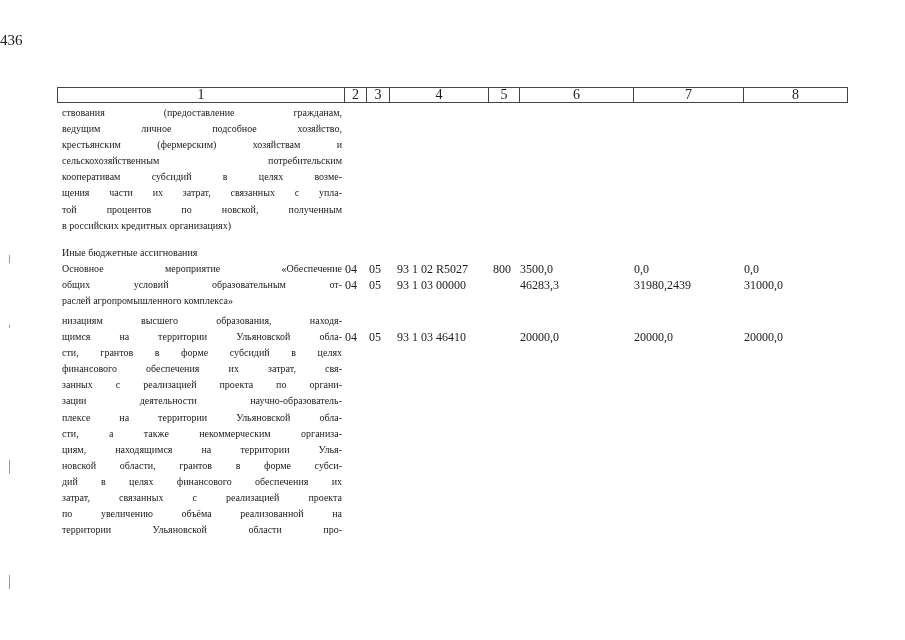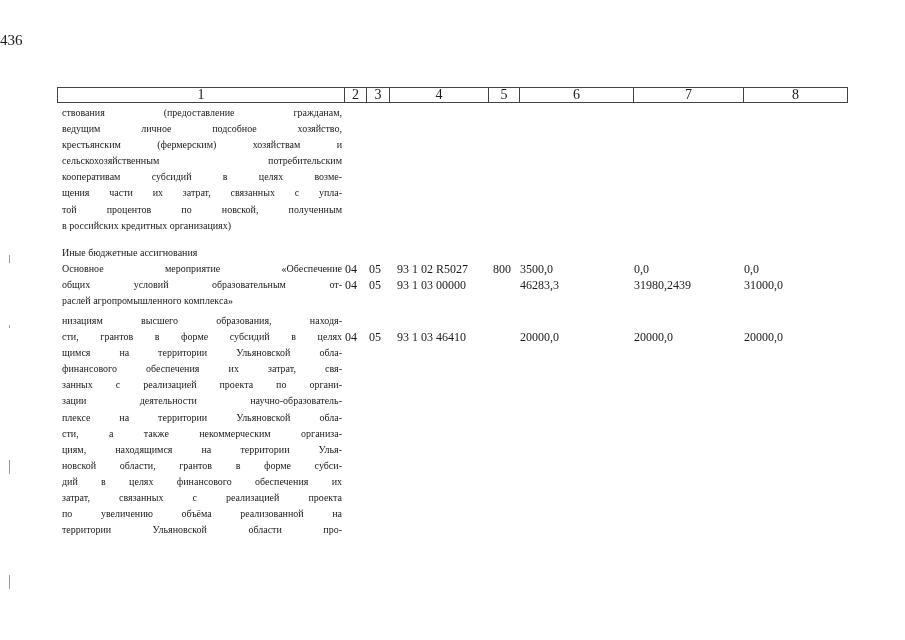--- a/index.html
+++ b/index.html
@@ -80,22 +80,22 @@
 </div>
 <div class="val" style="top:261px;left:345px">04</div>
 <div class="val" style="top:261px;left:369px">05</div>
 <div class="val" style="top:261px;left:397px">93 1 03 00000</div>
 <div class="val r" style="top:261px;left:520px;width:111px">46283,3</div>
 <div class="val r" style="top:261px;left:634px;width:107px">31980,2439</div>
 <div class="val r" style="top:261px;left:744px;width:103px">31000,0</div>
 
 <div class="desc" style="top:313px">
   <span class="ln j">низациям высшего образования, находя-</span>
+  <span class="ln j">щимся на территории Ульяновской обла-</span>
   <span class="ln j">сти, грантов в форме субсидий в целях</span>
-  <span class="ln j">щимся на территории Ульяновской обла-</span>
   <span class="ln j">финансового обеспечения их затрат, свя-</span>
   <span class="ln j">занных с реализацией проекта по органи-</span>
   <span class="ln j">зации деятельности научно-образователь-</span>
   <span class="ln j">плексе на территории Ульяновской обла-</span>
   <span class="ln j">сти, а также некоммерческим организа-</span>
   <span class="ln j">циям, находящимся на территории Улья-</span>
   <span class="ln j">новской области, грантов в форме субси-</span>
   <span class="ln j">дий в целях финансового обеспечения их</span>
   <span class="ln j">затрат, связанных с реализацией проекта</span>
   <span class="ln j">по увеличению объёма реализованной на</span>

